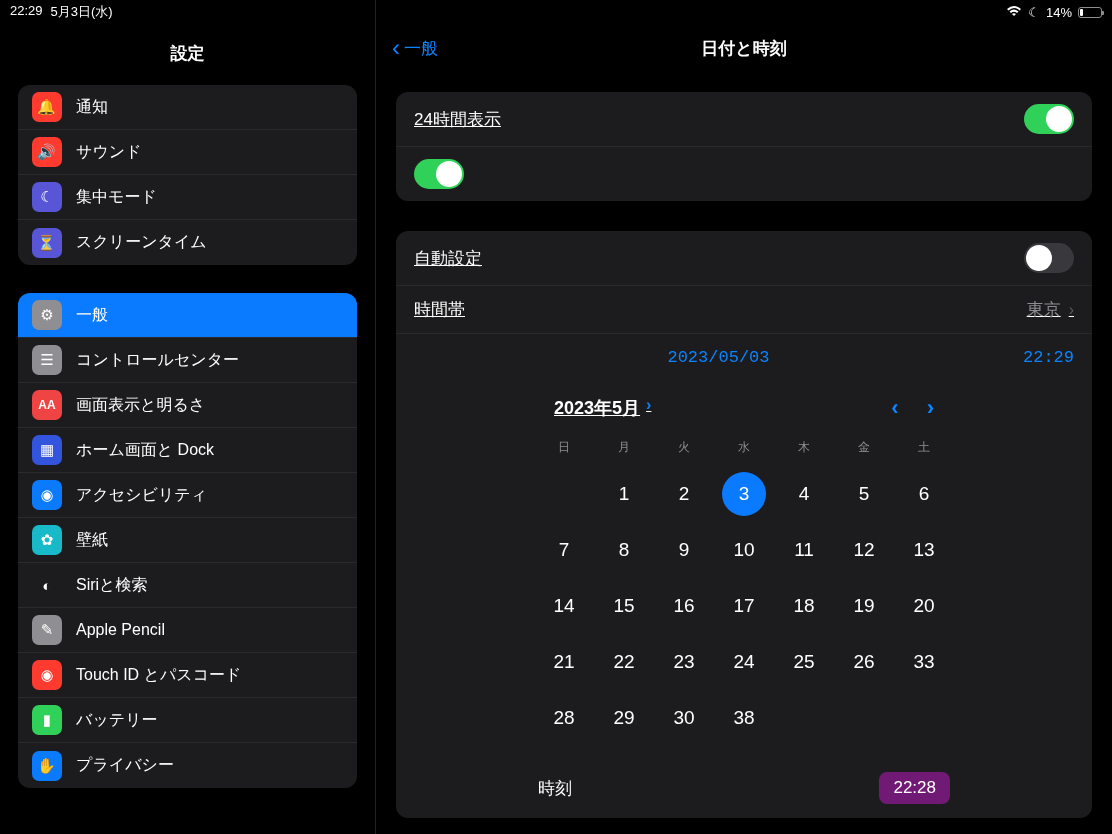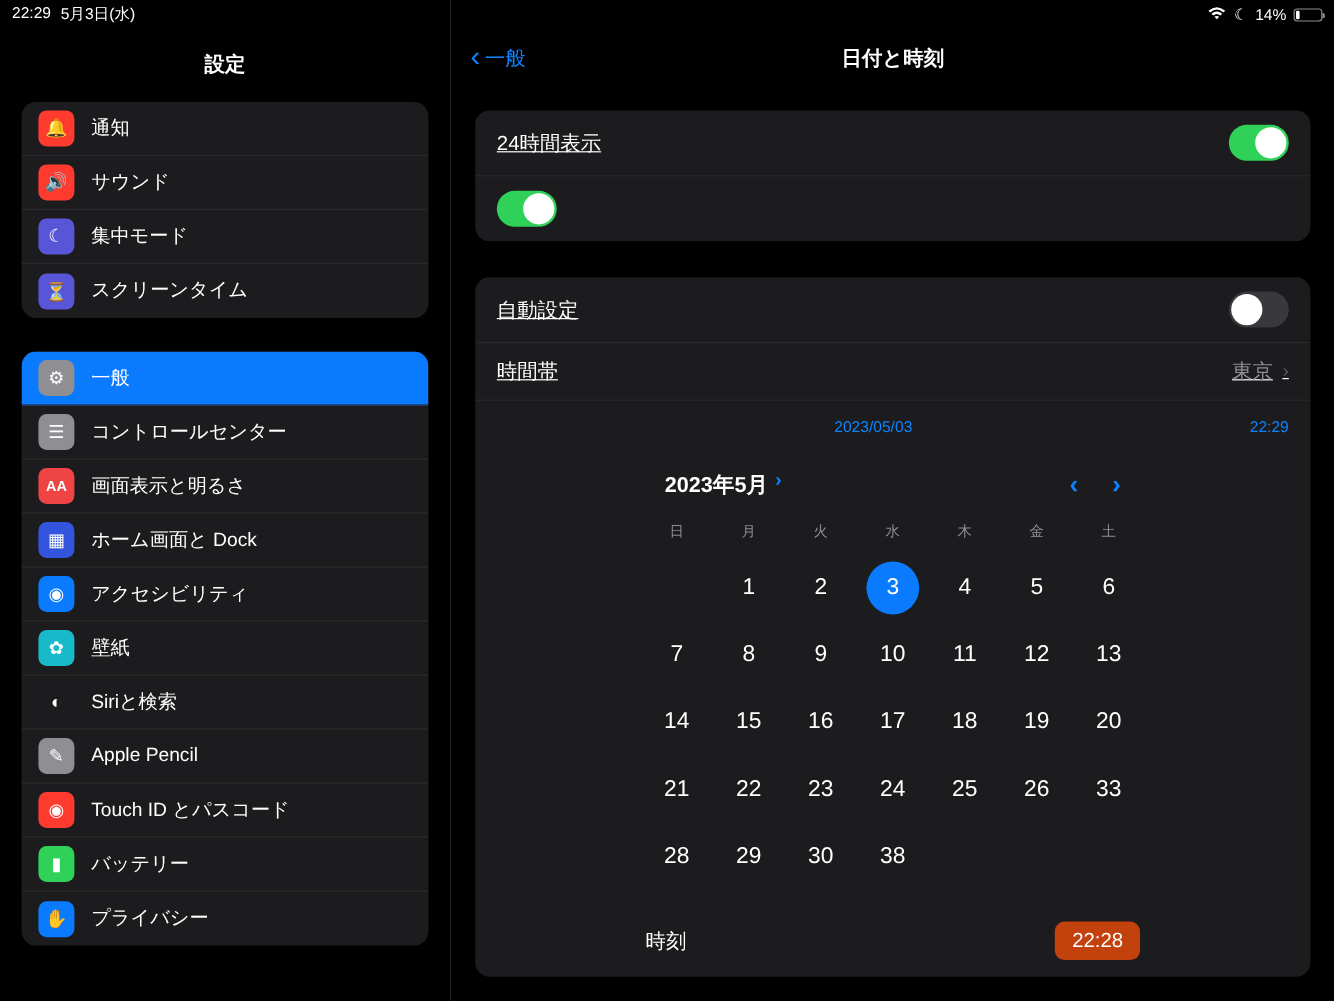--- a/index.html
+++ b/index.html
@@ -128,33 +128,34 @@
     background: #fff;
     border-radius: 50%;
     top: 2px;
   }
   .toggle.on .toggle-knob { right: 2px; }
   .toggle.off .toggle-knob { left: 2px; }
   .chevron { color: #5a5a5e; font-size: 16px; }
   .date-time-row {
     display: flex;
     padding: 14px 18px;
-    font-size: 13px;
+    font-size: 17px;
     color: #0a84ff;
+    font-family: Liberation Mono, monospace;
   }
   .date-time-row .dt-date { flex: 1; text-align: center; }
   .date-time-row .dt-time { }
   .calendar-header {
     display: flex;
     align-items: center;
     padding: 14px 18px;
     font-size: 18px;
     font-weight: 600;
   }
-  .calendar-header .month-label { display: flex; align-items: flex-start; gap: 6px; cursor: pointer; padding-left: 140px;}
+  .calendar-header .month-label { display: flex; align-items: flex-start; gap: 6px; cursor: pointer; padding-left: 140px; text-decoration: underline;}
   .calendar-nav { margin-left: auto; display: flex; gap: 28px; padding-right: 140px;}
   .calendar-nav span { color: #0a84ff; font-size: 22px; cursor: pointer; }
   .calendar-grid {
     padding: 0 18px 12px;
   }
   .cal-row {
     display: grid;
     grid-template-columns: repeat(7, 1fr);
     max-width: 420px;
     margin: 0 auto;
@@ -186,21 +187,21 @@
   .time-row {
     display: flex;
     align-items: center;
     padding: 14px 2px;
     font-size: 17px;
   }
   .time-row .time-label { padding-left: 140px; }
   .time-value {
     margin-left: auto;
     margin-right: 140px;
-    background: #c2410c;
+    background: #701a75;
     padding: 6px 14px;
     border-radius: 8px;
     cursor: pointer;
   }
   .battery-icon {
     display: inline-block;
     width: 24px; height: 11px;
     border: 1px solid #8e8e92;
     border-radius: 3px;
     position: relative;

